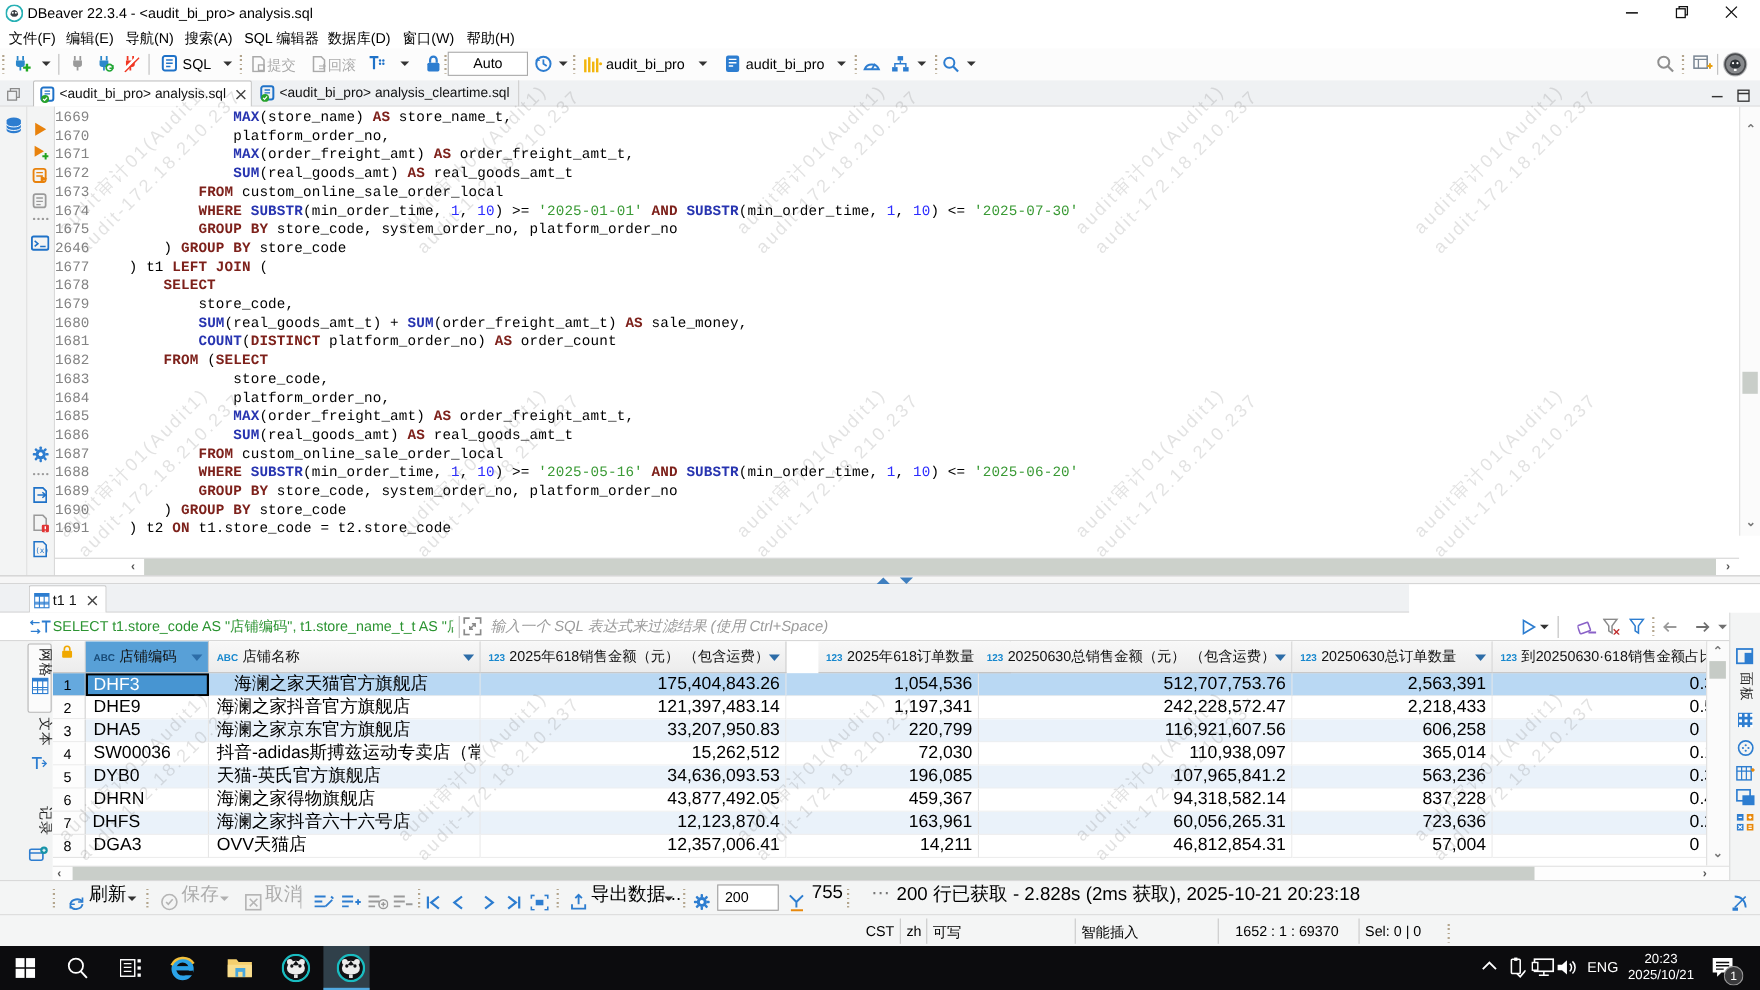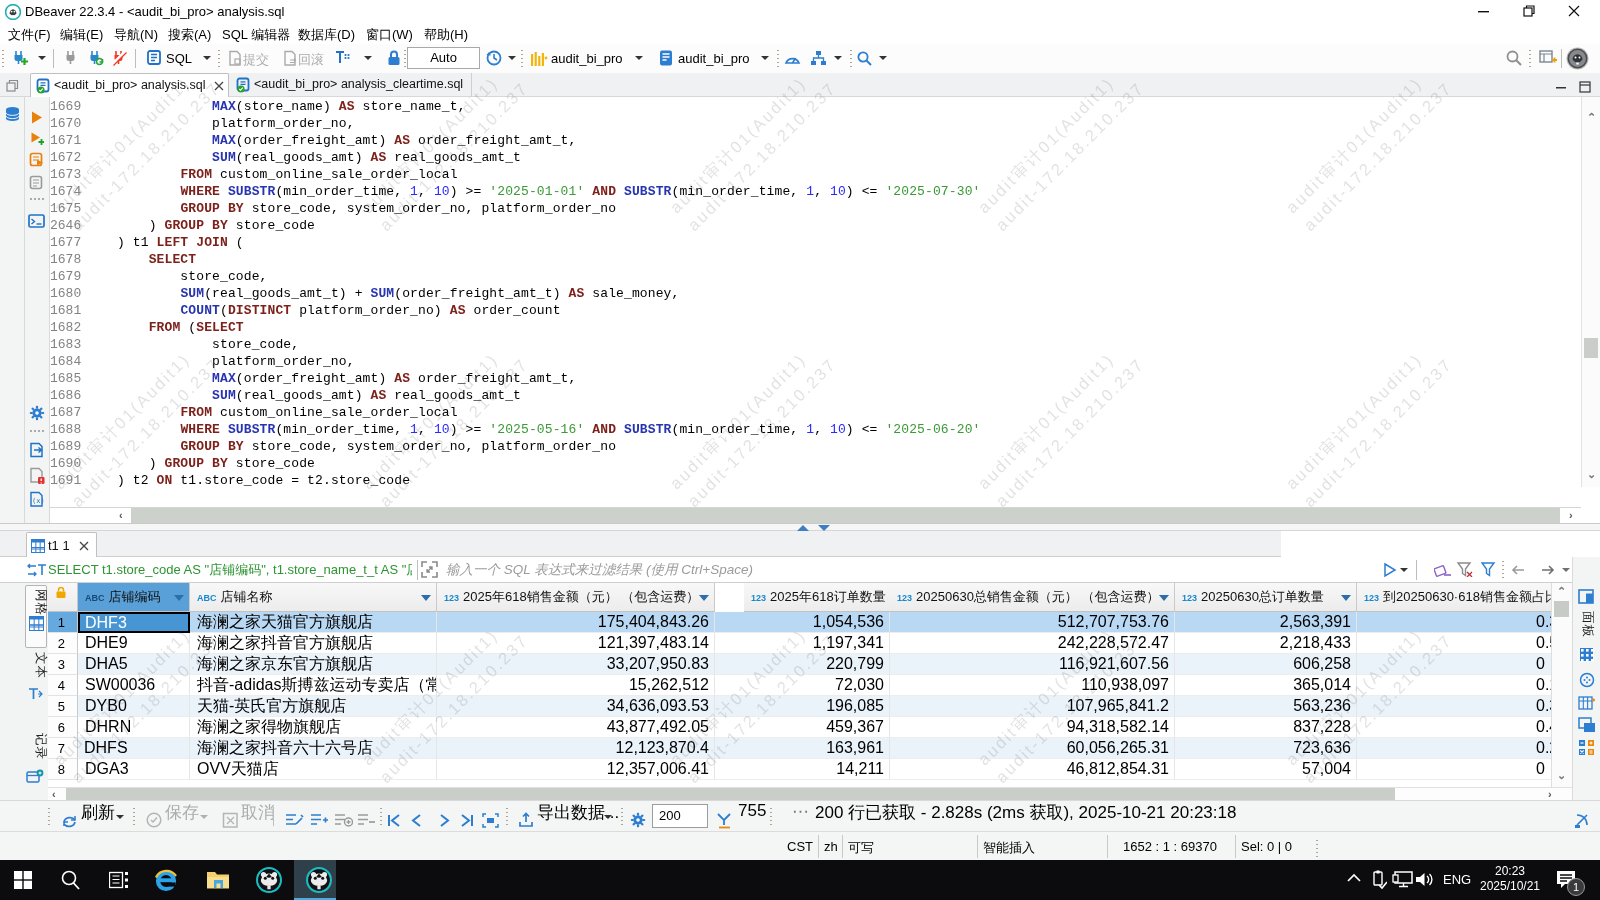--- a/index.html
+++ b/index.html
@@ -478,21 +478,21 @@
       <rect x="1" y="4" width="12" height="10" rx="1.5" fill="none" stroke="#2d7dd0" stroke-width="1.5"></rect>
       <path d="M1 7.5 h12" stroke="#2d7dd0" stroke-width="1.3"></path>
       <circle cx="14" cy="5" r="3.4" fill="#1793a7"></circle>
       <path d="M12.5 5 h3 M14 3.5 v3" stroke="#fff" stroke-width="1"></path>
     </svg>
 
 <div id="grid">
 <div class="grow sel" style="top:29px">
 <div class="rh sel1" style="left:0px;width:30px">1</div>
 <div class="gc selcell" style="left:30px;width:112px">DHF3</div>
-<div class="gc" style="left:142px;width:247px;padding-left:7px">海澜之家天猫官方旗舰店</div>
+<div class="gc" style="left:142px;width:247px;padding-left:23px">海澜之家天猫官方旗舰店</div>
 <div class="gc num" style="left:389px;width:278px">175,404,843.26</div>
 <div class="gc num" style="left:667px;width:175px">1,054,536</div>
 <div class="gc num" style="left:842px;width:285px">512,707,753.76</div>
 <div class="gc num" style="left:1127px;width:182px">2,563,391</div>
 <div class="gc" style="left:1309px;width:196px;padding-left:179px">0.3</div>
 </div>
 <div class="grow even" style="top:50px">
 <div class="rh" style="left:0px;width:30px">2</div>
 <div class="gc" style="left:30px;width:112px;padding-left:7px">DHE9</div>
 <div class="gc" style="left:142px;width:247px;padding-left:7px">海澜之家抖音官方旗舰店</div>

